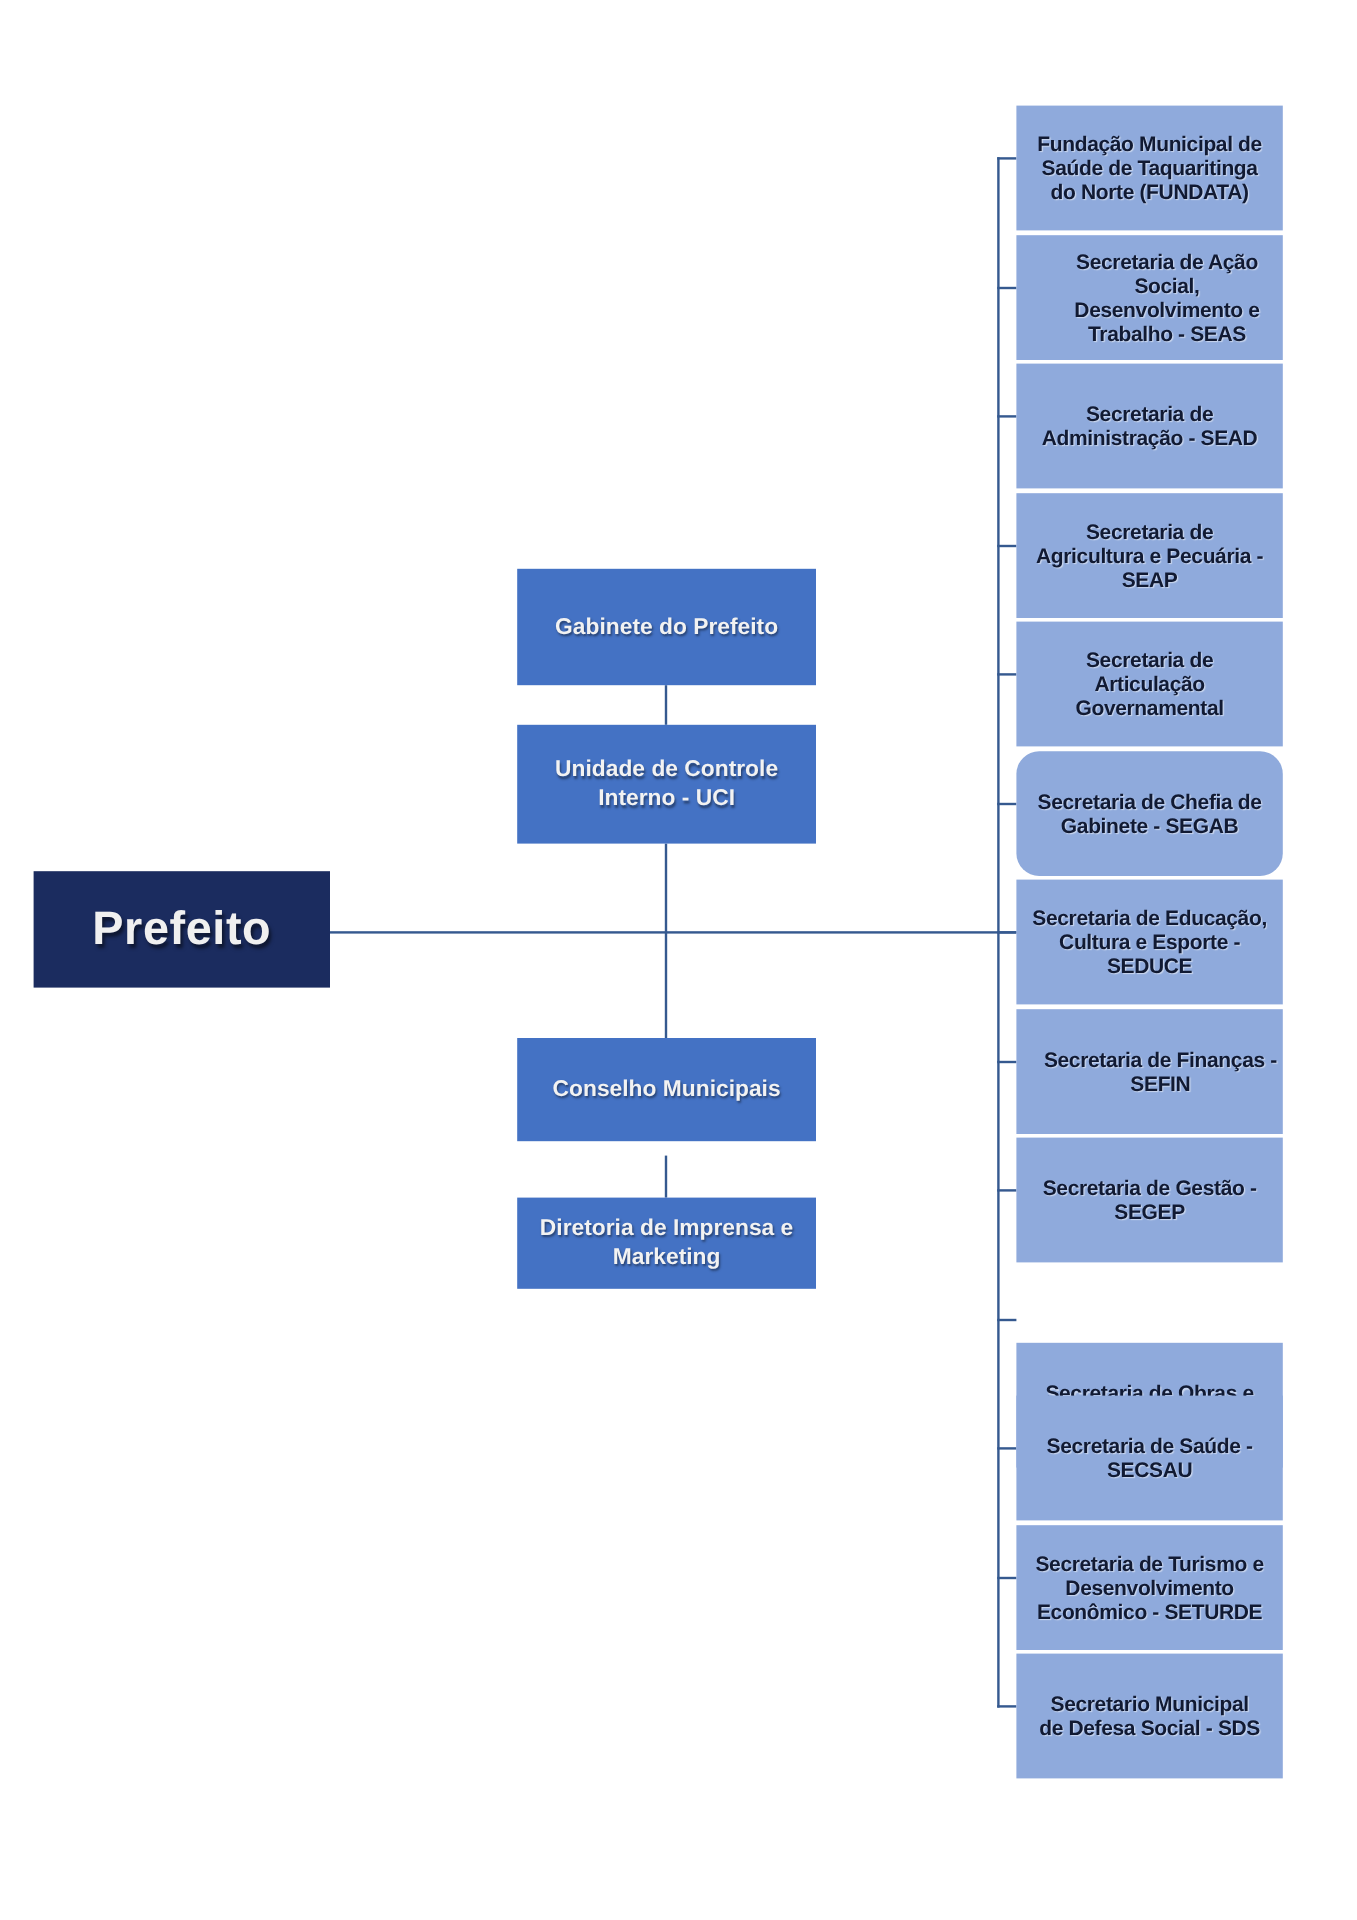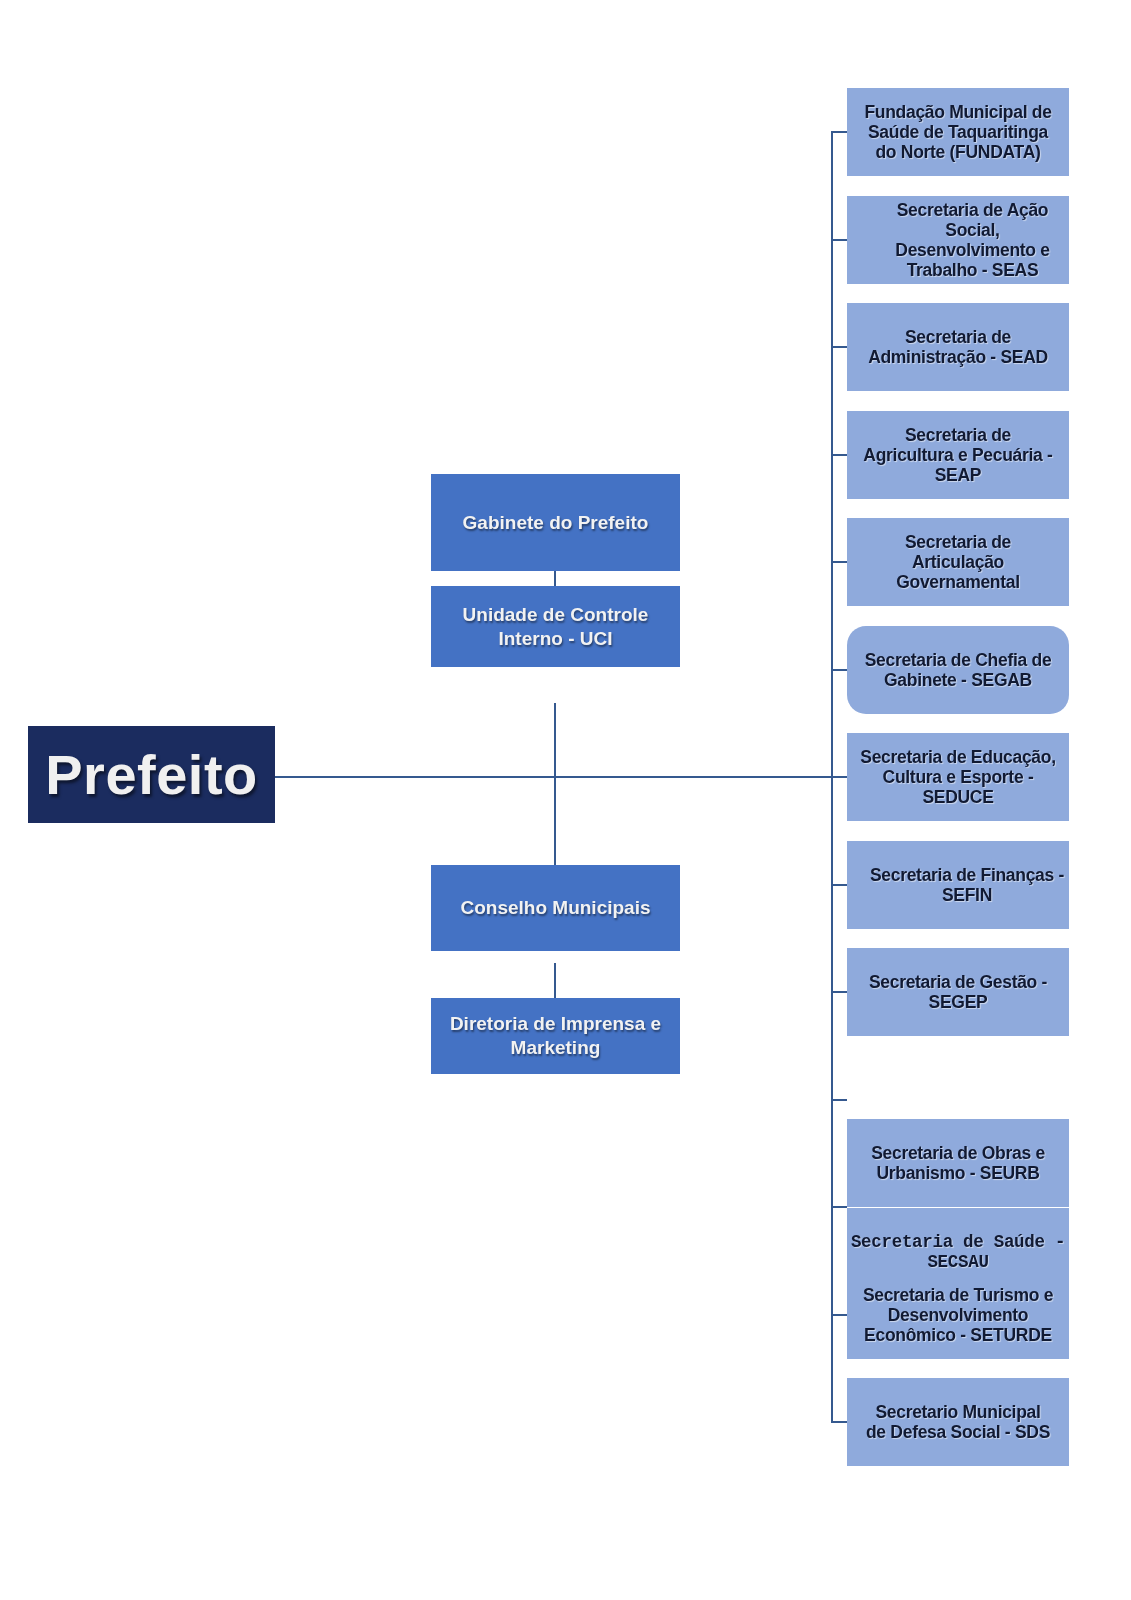--- a/index.html
+++ b/index.html
@@ -10,33 +10,33 @@
     overflow:hidden;
   }
   .node{
     position:absolute;display:flex;align-items:center;justify-content:center;
     text-align:center;font-weight:bold;white-space:pre-line;box-sizing:border-box;
   }
   .root-node{
     left:28px;top:726px;width:247px;height:97px;
     background:var(--root-fill,#1B2C5F);
     color:var(--root-text,#F0F0F0);
-    font-size:56px;letter-spacing:.5px;
+    font-size:39px;letter-spacing:.5px;
     text-shadow:2px 3px 3px rgba(0,0,0,.5);
   }
   .mid-node{
     left:431px;width:249px;
     background:var(--node-fill,#4472C4);
     color:var(--node-text,#F2F2F2);
     font-size:19px;line-height:1.25;
     text-shadow:1px 2px 2px rgba(0,0,0,.45);
     padding:2px 6px;
   }
   .sec-node{
-    left:847px;width:222px;height:88px;
+    left:847px;width:222px;height:104px;
     background:var(--sec-fill,#8FAADC);
     color:var(--sec-text,#111A33);
     font-size:17.5px;line-height:1.15;letter-spacing:-0.3px;
     text-shadow:1px 1px 1px rgba(255,255,255,.55);
     padding:2px;
   }
   .line{position:absolute;background:var(--line,#35598F);}
 </style>
 </head>
 <body>
@@ -58,21 +58,21 @@
   <div class="line" style="left:831px;top:884px;width:16px;height:2px;"></div>
   <div class="line" style="left:831px;top:991px;width:16px;height:2px;"></div>
   <div class="line" style="left:831px;top:1099px;width:16px;height:2px;"></div>
   <div class="line" style="left:831px;top:1206px;width:16px;height:2px;"></div>
   <div class="line" style="left:831px;top:1314px;width:16px;height:2px;"></div>
   <div class="line" style="left:831px;top:1421px;width:16px;height:2px;"></div>
 
   <div class="node root-node">Prefeito</div>
 
   <div class="node mid-node" style="top:474px;height:97px;">Gabinete do Prefeito</div>
-  <div class="node mid-node" style="top:586px;height:81px;">Unidade de Controle
+  <div class="node mid-node" style="top:604px;height:99px;">Unidade de Controle
 Interno - UCI</div>
   <div class="node mid-node" style="top:865px;height:86px;">Conselho Municipais</div>
   <div class="node mid-node" style="top:998px;height:76px;">Diretoria de Imprensa e
 Marketing</div>
 
   <div class="node sec-node" style="top:88px;">Fundação Municipal de
 Saúde de Taquaritinga
 do Norte (FUNDATA)</div>
   <div class="node sec-node" style="top:196px;padding-left:31px;">Secretaria de Ação
 Social,
@@ -90,21 +90,21 @@
 Gabinete - SEGAB</div>
   <div class="node sec-node" style="top:733px;">Secretaria de Educação,
 Cultura e Esporte -
 SEDUCE</div>
   <div class="node sec-node" style="top:841px;padding-left:20px;">Secretaria de Finanças -
 SEFIN</div>
   <div class="node sec-node" style="top:948px;">Secretaria de Gestão -
 SEGEP</div>
   <div class="node sec-node" style="top:1119px;">Secretaria de Obras e
 Urbanismo - SEURB</div>
-  <div class="node sec-node" style="top:1208px;font-family:Liberation Mono, monospace;">Secretaria de Saúde -
+  <div class="node sec-node" style="top:1163px;">Secretaria de Saúde -
 SECSAU</div>
   <div class="node sec-node" style="top:1271px;">Secretaria de Turismo e
 Desenvolvimento
 Econômico - SETURDE</div>
   <div class="node sec-node" style="top:1378px;">Secretario Municipal
 de Defesa Social - SDS</div>
 
 </div>
 
 </body></html>

